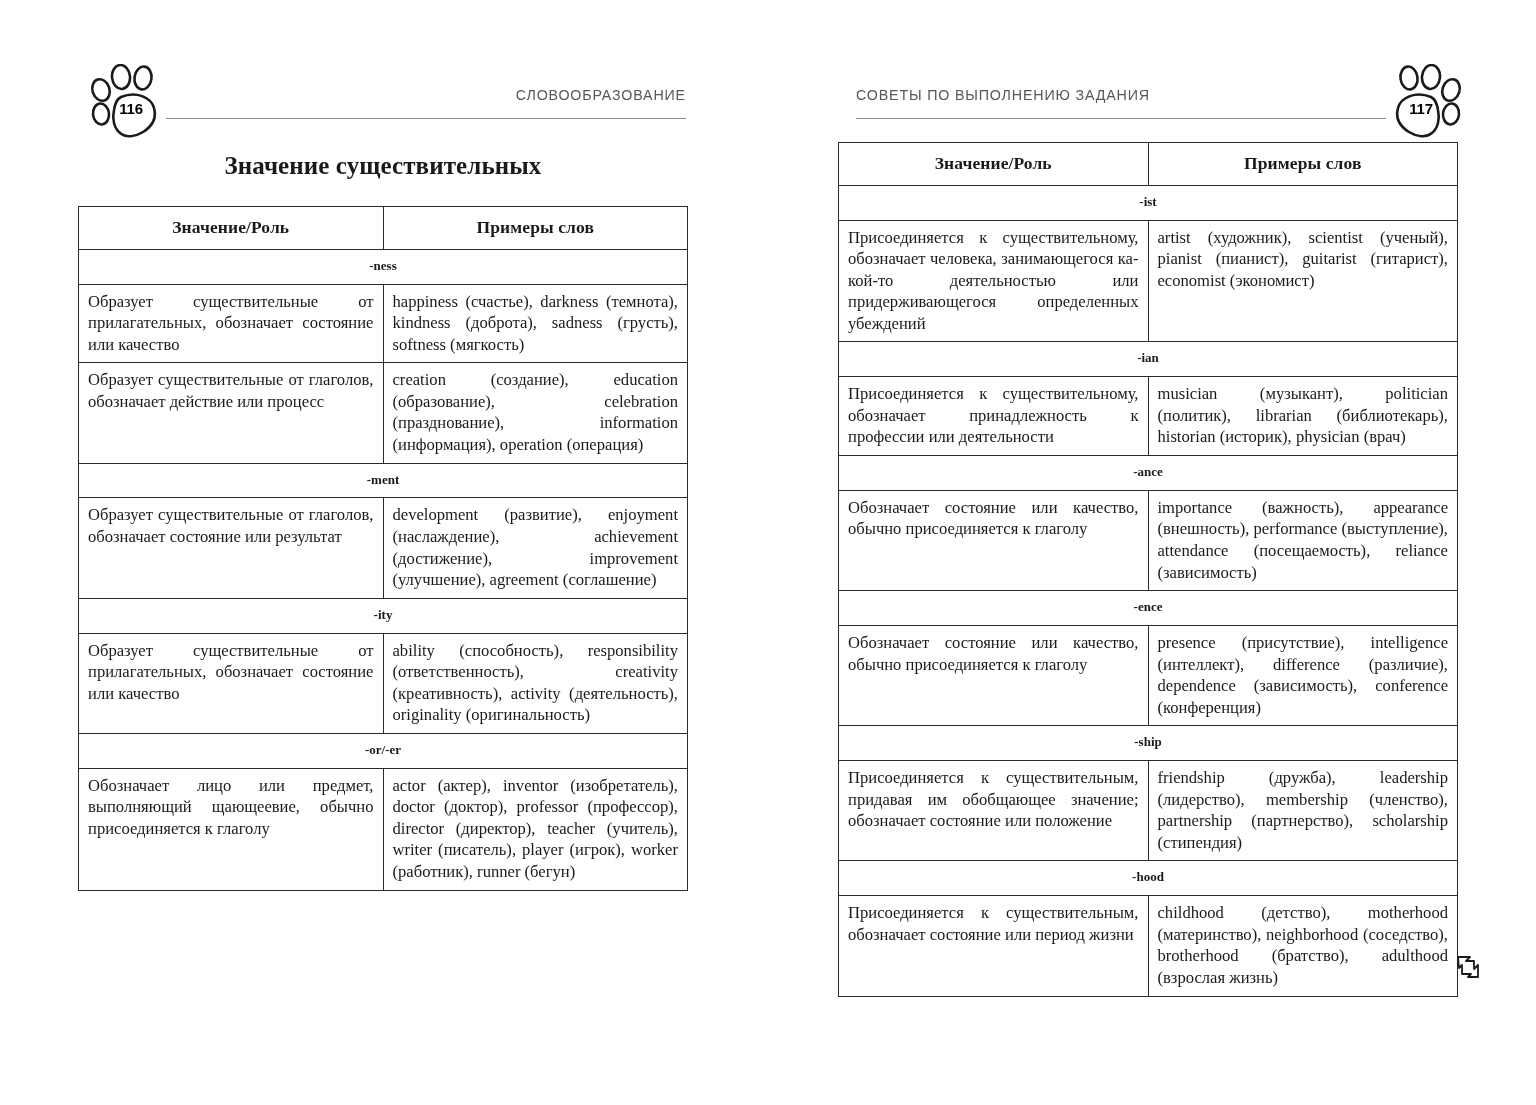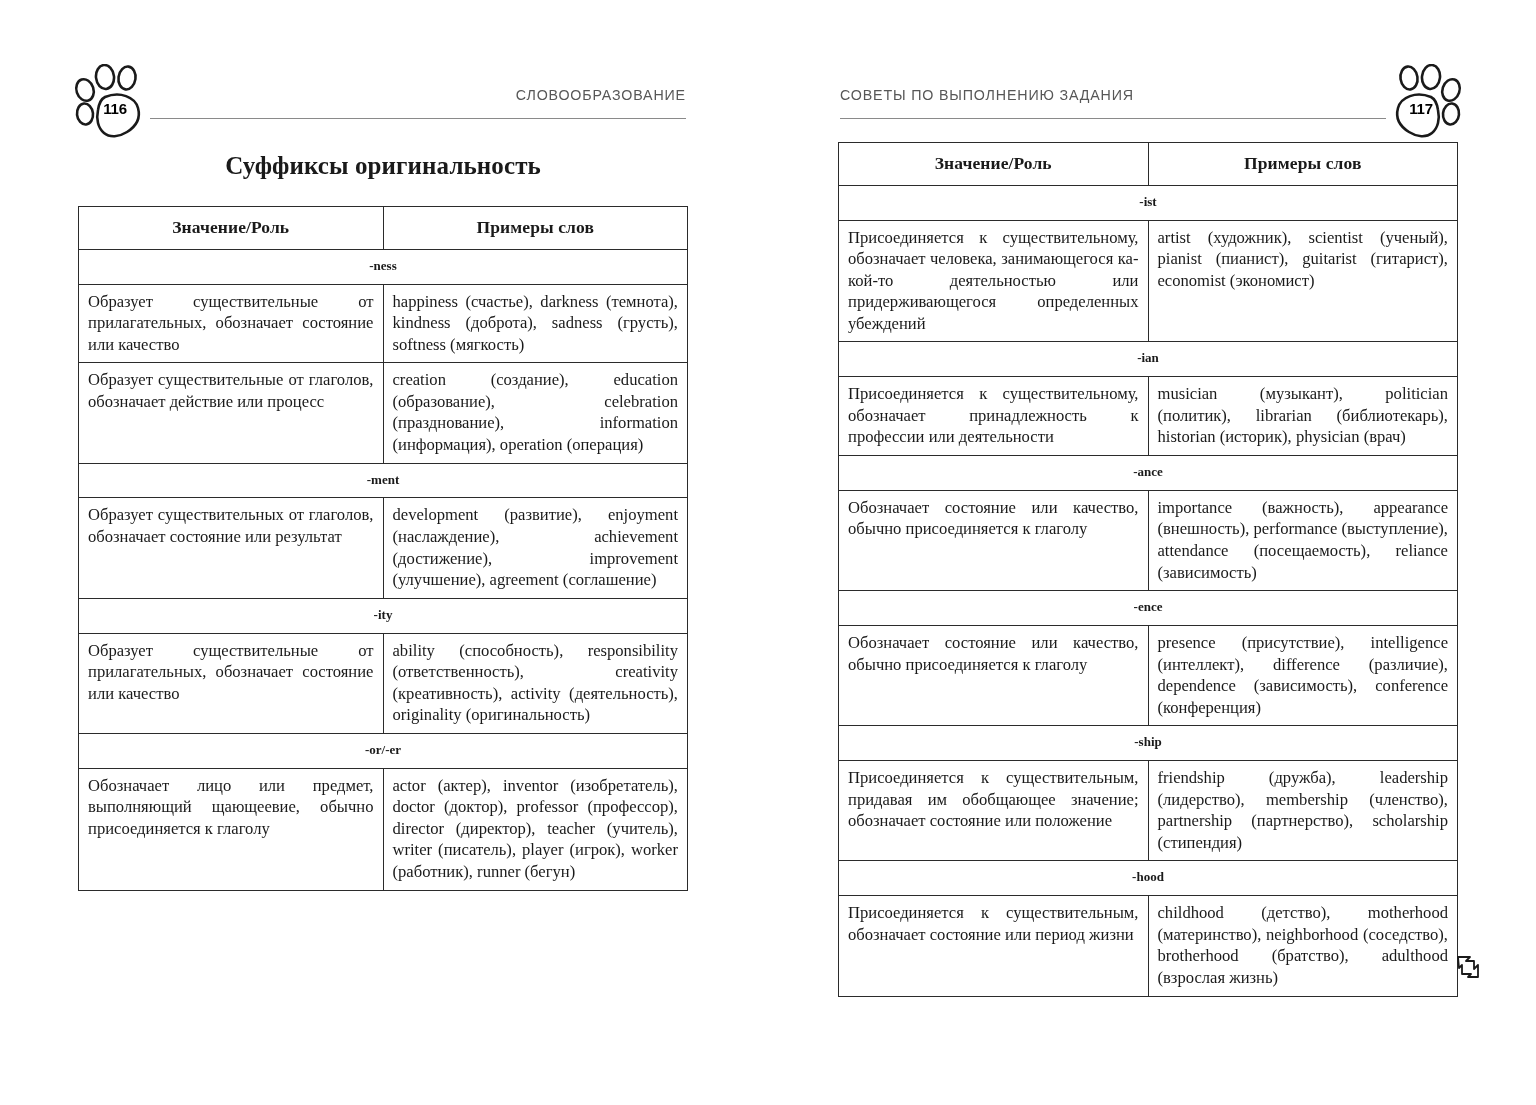--- a/index.html
+++ b/index.html
@@ -27,20 +27,21 @@
     box-sizing: border-box;
     flex: 1 1 50%;
   }
   .page-left  { padding: 70px 80px 0 78px; }
   .page-right { padding: 70px 78px 0 70px; }
 
   
   .runhead {
     position: relative;
     height: 58px;
+    margin-left: 16px;
   }
   .runhead-rule {
     position: absolute;
     left: 0; right: 0;
     top: 48px;
     border-top: 1.6px solid #8a8a8a;
   }
   .page-left  .runhead-rule { left: 72px; right: 2px; }
   .page-right .runhead-rule { left: 2px; right: 72px; }
 
@@ -156,21 +157,21 @@
             <ellipse cx="55" cy="14" rx="8.5" ry="11.5" transform="rotate(8 55 14)"></ellipse>
             <ellipse cx="13" cy="50" rx="8" ry="10.5" transform="rotate(-6 13 50)"></ellipse>
             <path d="M33 33 C48 27 63 33 66 44 C69 55 63 63 55 68
                      C47 73 38 74 32 69 C26 64 24 55 26 46 C27 39 29 35 33 33 Z"></path>
           </g>
         </svg>
         <div class="paw-num">116</div>
       </div>
     </div>
 
-    <h1 class="sect-title">Суффиксы оригинальность</h1>
+    <h1 class="sect-title">Значение существительных</h1>
 
     <table class="suffix-table">
       <tbody>
         <tr>
           <th class="col-meaning">Значение/Роль</th>
           <th class="col-examples">Примеры слов</th>
         </tr>
 
         <tr class="suffix-head">
           <td colspan="2">-ness</td>
@@ -182,21 +183,21 @@
 
         <tr>
           <td class="col-meaning">Образует существительные от глаголов, обозначает дей­ствие или процесс</td>
           <td class="col-examples examples">creation (создание), educa­tion (образование), celeb­ration (празднование), in­formation (информация), operation (операция)</td>
         </tr>
 
         <tr class="suffix-head">
           <td colspan="2">-ment</td>
         </tr>
         <tr>
-          <td class="col-meaning">Образует существительных от глаголов, обозначает со­стояние или результат</td>
+          <td class="col-meaning">Образует существительные от глаголов, обозначает со­стояние или результат</td>
           <td class="col-examples examples">development (развитие), enjoyment (наслаждение), achievement (достижение), improvement (улучшение), agreement (соглашение)</td>
         </tr>
 
         <tr class="suffix-head">
           <td colspan="2">-ity</td>
         </tr>
         <tr>
           <td class="col-meaning">Образует существительные от прилагательных, обозна­чает состояние или качество</td>
           <td class="col-examples examples">ability (способность), respon­sibility (ответственность), creativity (креативность), activity (деятельность), ori­ginality (оригинальность)</td>
         </tr>

